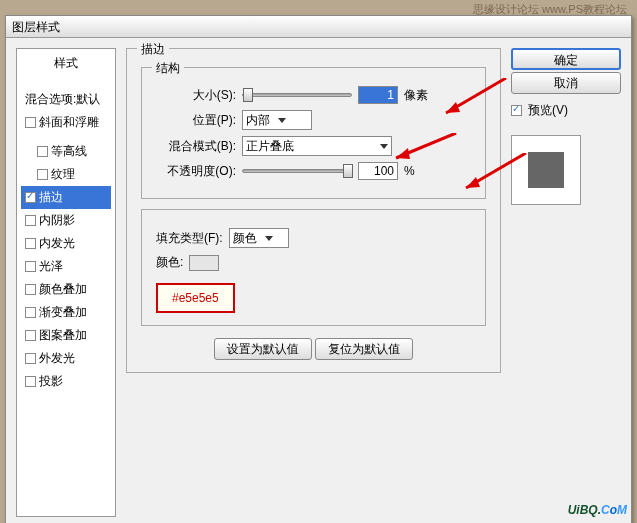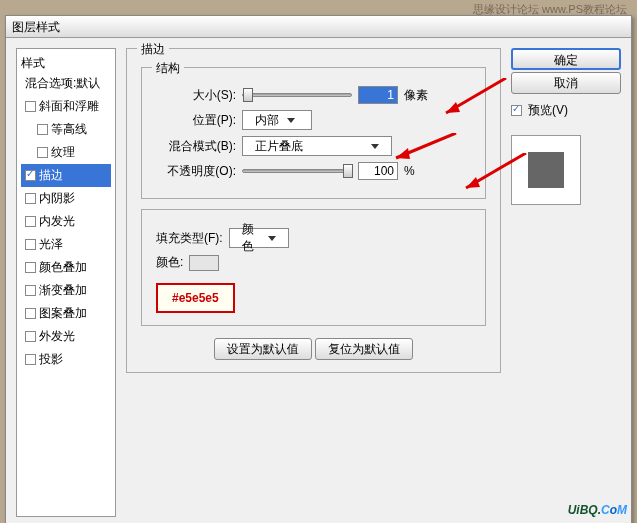--- a/index.html
+++ b/index.html
@@ -1,38 +1,38 @@
 <!DOCTYPE html>
 <html><head>
 <meta charset="utf-8">
 <style>
 *{box-sizing:border-box;margin:0;padding:0;font-family:"Microsoft YaHei",SimSun,sans-serif;font-size:12px}
 body{background:#b8a890;width:637px;height:523px;position:relative}
 .dialog{background:#f0f0f0;border:1px solid #888;position:absolute;top:15px;left:5px;width:627px;height:513px;box-shadow:2px 2px 4px rgba(0,0,0,.3)}
 .titlebar{background:linear-gradient(#fff,#ddd);height:22px;border-bottom:1px solid #999;padding:3px 6px;font-size:12px}
 .content{display:flex;padding:10px;gap:10px;height:calc(100% - 22px)}
 .styles-panel{width:100px;border:1px solid #999;background:#fff;padding:6px 4px}
-.styles-title{text-align:left;margin-bottom:0}
+.styles-title{text-align:center;margin-bottom:16px}
 .style-item{padding:3px 4px;display:flex;align-items:center;gap:3px}
 .style-item.selected{background:#3875d7;color:#fff}
 .cb{width:11px;height:11px;border:1px solid #888;background:#fff;display:inline-block;position:relative}
 .cb.checked::after{content:"✓";position:absolute;top:-3px;left:0;font-size:10px;color:#3875d7}
 .main{flex:1;position:relative}
 .fieldset{border:1px solid #aaa;padding:12px 14px;margin-bottom:10px;position:relative}
 .fieldset-title{position:absolute;top:-8px;left:10px;background:#f0f0f0;padding:0 4px}
 .row{display:flex;align-items:center;margin:6px 0;gap:6px}
 .label{width:80px;text-align:right}
 .slider{height:4px;background:linear-gradient(#999,#ccc);border:1px solid #888;border-radius:2px;width:110px;position:relative}
 .slider-thumb{width:10px;height:14px;background:linear-gradient(#fff,#ccc);border:1px solid #666;position:absolute;top:-6px}
 .numbox{width:40px;height:18px;border:1px solid #888;background:#fff;padding:1px 3px;text-align:right}
 .numbox.sel{background:#3875d7;color:#fff}
-.dropdown{border:1px solid #888;background:#fff;height:20px;display:flex;align-items:center;padding:0 12px;gap:8px}
+.dropdown{border:1px solid #888;background:#fff;height:20px;display:flex;align-items:center;padding:0 3px;gap:8px}
 .dropdown-arrow{border-left:4px solid transparent;border-right:4px solid transparent;border-top:5px solid #333}
 .swatch{width:30px;height:16px;border:1px solid #888;background:#e5e5e5}
-.hexcallout{border:2px solid #c00;padding:6px 14px;margin:6px 0 0 0;display:inline-block;background:#fffef0;color:#c00;font-weight:bold}
+.hexcallout{border:2px solid #c00;padding:6px 14px;margin:6px 0 0 0;display:inline-block;background:#fffef0;color:#c00;font-weight:normal}
 .btn{height:22px;border:1px solid #888;background:linear-gradient(#fff,#ddd);padding:2px 12px;border-radius:3px}
 .right{width:110px;display:flex;flex-direction:column;gap:2px;align-items:flex-start}
 .right .btn{width:100%}
 .right .btn.primary{border:2px solid #3875d7}
 .preview-box{width:70px;height:70px;border:1px solid #999;background:#fff;display:flex;align-items:center;justify-content:center;margin-top:8px}
 .preview-inner{width:36px;height:36px;background:#666}
 .arrow{position:absolute;z-index:5}
 .btnrow{text-align:center;margin-top:12px}
 .watermark-top{position:absolute;top:2px;right:10px;color:rgba(80,60,40,.6);font-size:11px}
 .watermark-br{position:absolute;bottom:4px;right:10px;color:#0066cc;font-weight:bold;font-size:18px;font-style:italic}
@@ -47,21 +47,21 @@
   <div class="titlebar">图层样式</div>
   <div class="content">
     <div class="styles-panel">
       <div class="styles-title">样式</div>
       <div class="style-item">混合选项:默认</div>
       <div id="styles-list">
           <div class="style-item">
             <span class="cb"></span>
             <span>斜面和浮雕</span>
           </div>
-          <div class="style-item" style="padding-left: 16px;">
+          <div class="style-item" style="padding-left: 16px; margin-top: 6px;">
             <span class="cb"></span>
             <span>等高线</span>
           </div>
           <div class="style-item" style="padding-left: 16px;">
             <span class="cb"></span>
             <span>纹理</span>
           </div>
           <div class="style-item selected">
             <span class="cb checked"></span>
             <span>描边</span>

